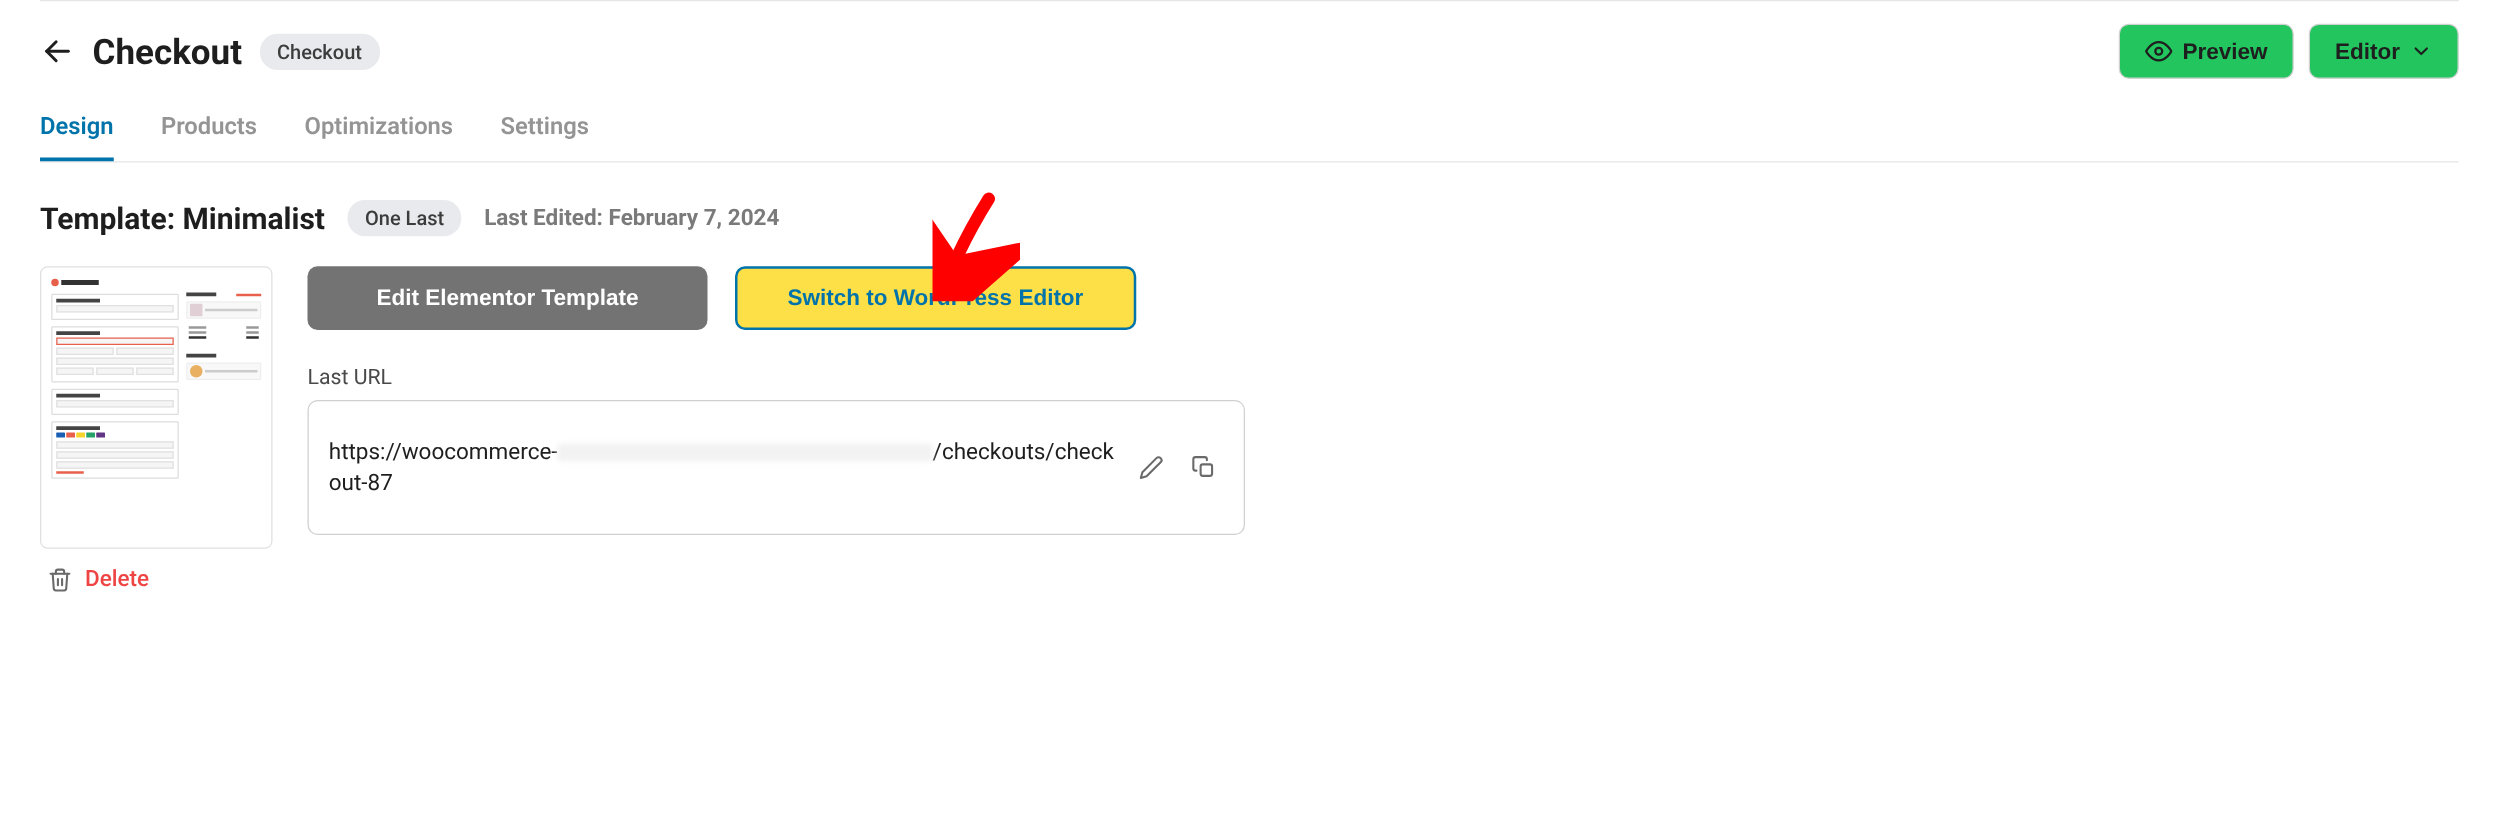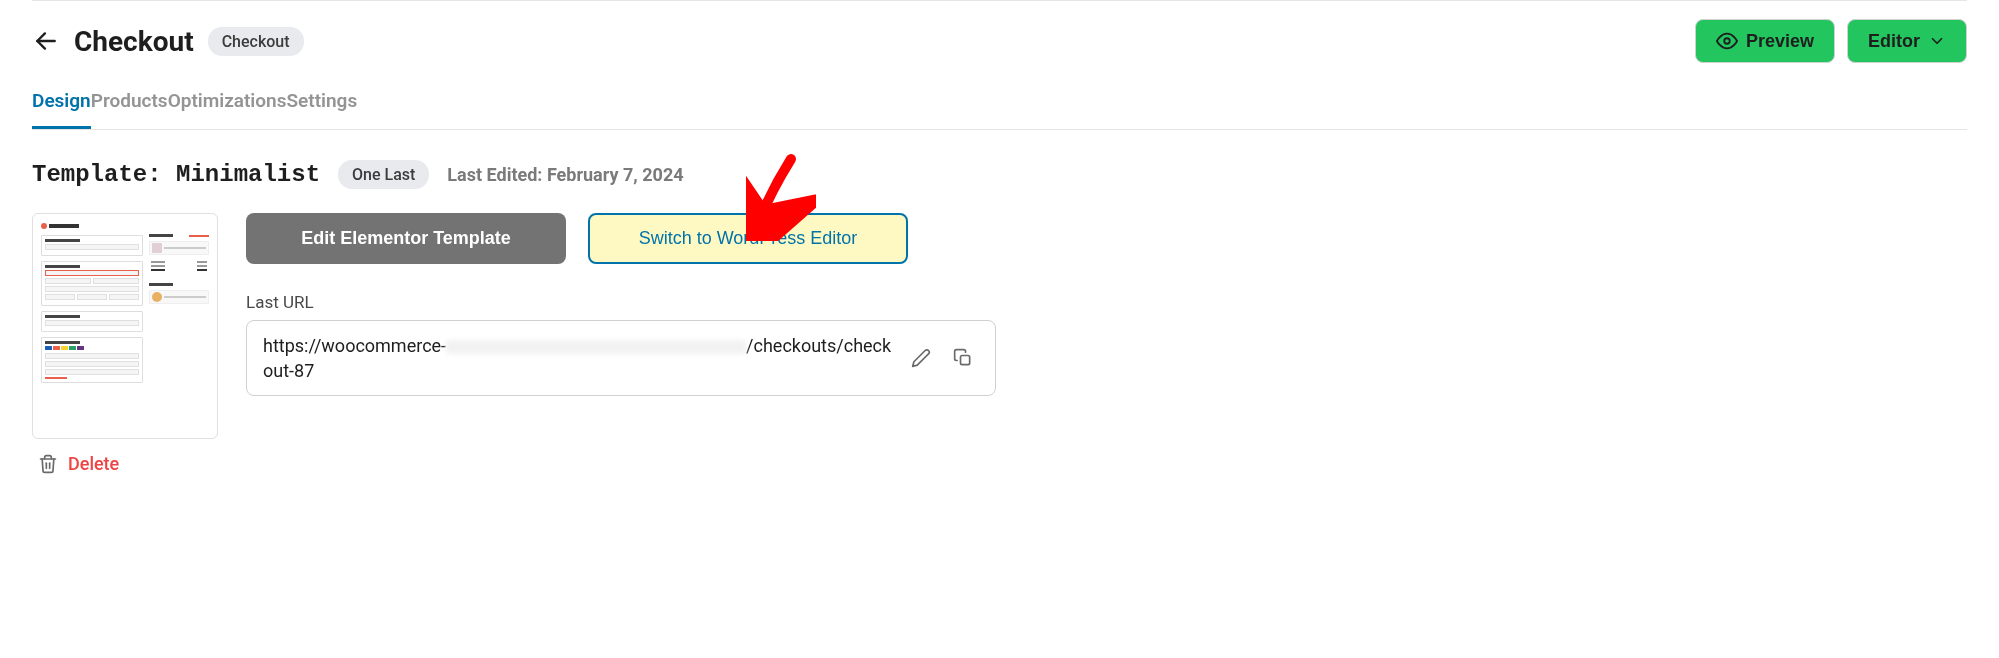--- a/index.html
+++ b/index.html
@@ -5,26 +5,26 @@
     * { box-sizing: border-box; margin: 0; padding: 0; }
     body { font-family: -apple-system, BlinkMacSystemFont, "Segoe UI", Roboto, sans-serif; background: #fff; color: #1e1e1e; }
     .page { padding: 0 32px; }
     .topbar { display: flex; align-items: center; justify-content: space-between; padding: 18px 0; border-top: 1px solid #e5e5e5; }
     .topbar-left { display: flex; align-items: center; gap: 14px; }
     .back-arrow { width: 28px; height: 28px; display: flex; align-items: center; justify-content: center; cursor: pointer; }
     .page-title { font-size: 28px; font-weight: 700; color: #1e1e1e; }
     .badge { background: #e8eaed; color: #3c3c3c; padding: 5px 14px; border-radius: 14px; font-size: 16px; font-weight: 500; }
     .topbar-right { display: flex; gap: 12px; }
     .btn-outline-gray { display: flex; align-items: center; gap: 8px; border: 1px solid #d0d0d0; background: #22c55e; padding: 10px 20px; border-radius: 8px; font-size: 18px; font-weight: 600; color: #1e1e1e; cursor: pointer; }
-    .tabs { display: flex; border-bottom: 1px solid #e5e5e5; }
+    .tabs { display: flex; gap: 38px; border-bottom: 1px solid #e5e5e5; }
     .tab { padding: 8px 0 14px 0; font-size: 19px; font-weight: 600; color: #949494; cursor: pointer; border-bottom: 3px solid transparent; }
     .tab.active { color: #0073aa; border-bottom-color: #0073aa; }
     .content { padding: 30px 0; }
     .meta-row { display: flex; align-items: center; gap: 18px; margin-bottom: 24px; }
-    .template-title { font-size: 24px; font-weight: 700; color: #1e1e1e; font-family: Liberation Mono, monospace; }
+    .template-title { font-size: 24px; font-weight: 700; color: #1e1e1e; }
     .last-edited { font-size: 18px; color: #7a7a7a; font-weight: bold; }
     .layout-row { display: flex; gap: 28px; align-items: flex-start; }
     .thumbnail-col { width: 186px; display: flex; flex-direction: column; gap: 14px; }
     .thumbnail { width: 186px; height: 226px; border: 1px solid #e0e0e0; border-radius: 6px; padding: 8px; background: #fff; }
     .thumb-inner { width: 100%; height: 100%; display: flex; gap: 6px; }
     .thumb-left { flex: 1.7; display: flex; flex-direction: column; gap: 5px; }
     .thumb-right { flex: 1; display: flex; flex-direction: column; gap: 4px; }
     .thumb-logo { height: 8px; display: flex; align-items: center; }
     .thumb-logo-dot { width: 6px; height: 6px; border-radius: 50%; background: #e8604c; margin-right: 2px; }
     .thumb-logo-text { width: 30px; height: 4px; background: #333; }
@@ -43,24 +43,24 @@
     .thumb-total-row { display: flex; justify-content: space-between; margin-bottom: 2px; }
     .thumb-total-lbl { width: 14px; height: 2px; background: #999; }
     .thumb-total-val { width: 10px; height: 2px; background: #999; }
     .thumb-cards { display: flex; gap: 1px; margin-top: 2px; }
     .thumb-card { width: 7px; height: 4px; border-radius: 0.5px; }
     .delete-row { display: flex; align-items: center; gap: 10px; cursor: pointer; color: #ef4444; padding-left: 6px; }
     .delete-row span { font-size: 18px; font-weight: 500; }
     .main-col { flex: 1; max-width: 750px; }
     .button-row { display: flex; gap: 22px; margin-bottom: 28px; position: relative; }
     .btn-primary { background: #737373; color: #fff; border: none; padding: 14px 40px; border-radius: 8px; font-size: 18px; font-weight: 600; cursor: pointer; min-width: 320px; }
-    .btn-secondary { background: #fef9c3; color: #0073aa; border: 2px solid #0073aa; padding: 13px 40px; border-radius: 8px; font-size: 18px; font-weight: 400; cursor: pointer; min-width: 320px; }
+    .btn-secondary { background: #fde047; color: #0073aa; border: 2px solid #0073aa; padding: 13px 40px; border-radius: 8px; font-size: 18px; font-weight: 700; cursor: pointer; min-width: 320px; }
     .red-arrow { position: absolute; left: 500px; top: -62px; pointer-events: none; }
     .field-label { font-size: 17px; color: #4a4a4a; margin-bottom: 8px; display: block; }
-    .url-box { display: flex; align-items: center; border: 1px solid #d0d0d0; border-radius: 8px; padding: 12px 16px; gap: 10px; }
+    .url-box { display: flex; align-items: center; border: 1px solid #d0d0d0; border-radius: 8px; padding: 28px 16px; gap: 10px; }
     .url-text { flex: 1; font-size: 18px; color: #1e1e1e; line-height: 1.4; word-break: break-all; }
     .url-text .blurred { display: inline-block; width: 300px; height: 14px; background: #f2f2f2; filter: blur(2px); vertical-align: middle; border-radius: 2px; }
     .icon-btn { width: 32px; height: 32px; display: flex; align-items: center; justify-content: center; cursor: pointer; color: #6a6a6a; }
     svg { display: block; }
   </style>
 </head>
 <body>
 
 <div class="page">
   <div class="topbar">

